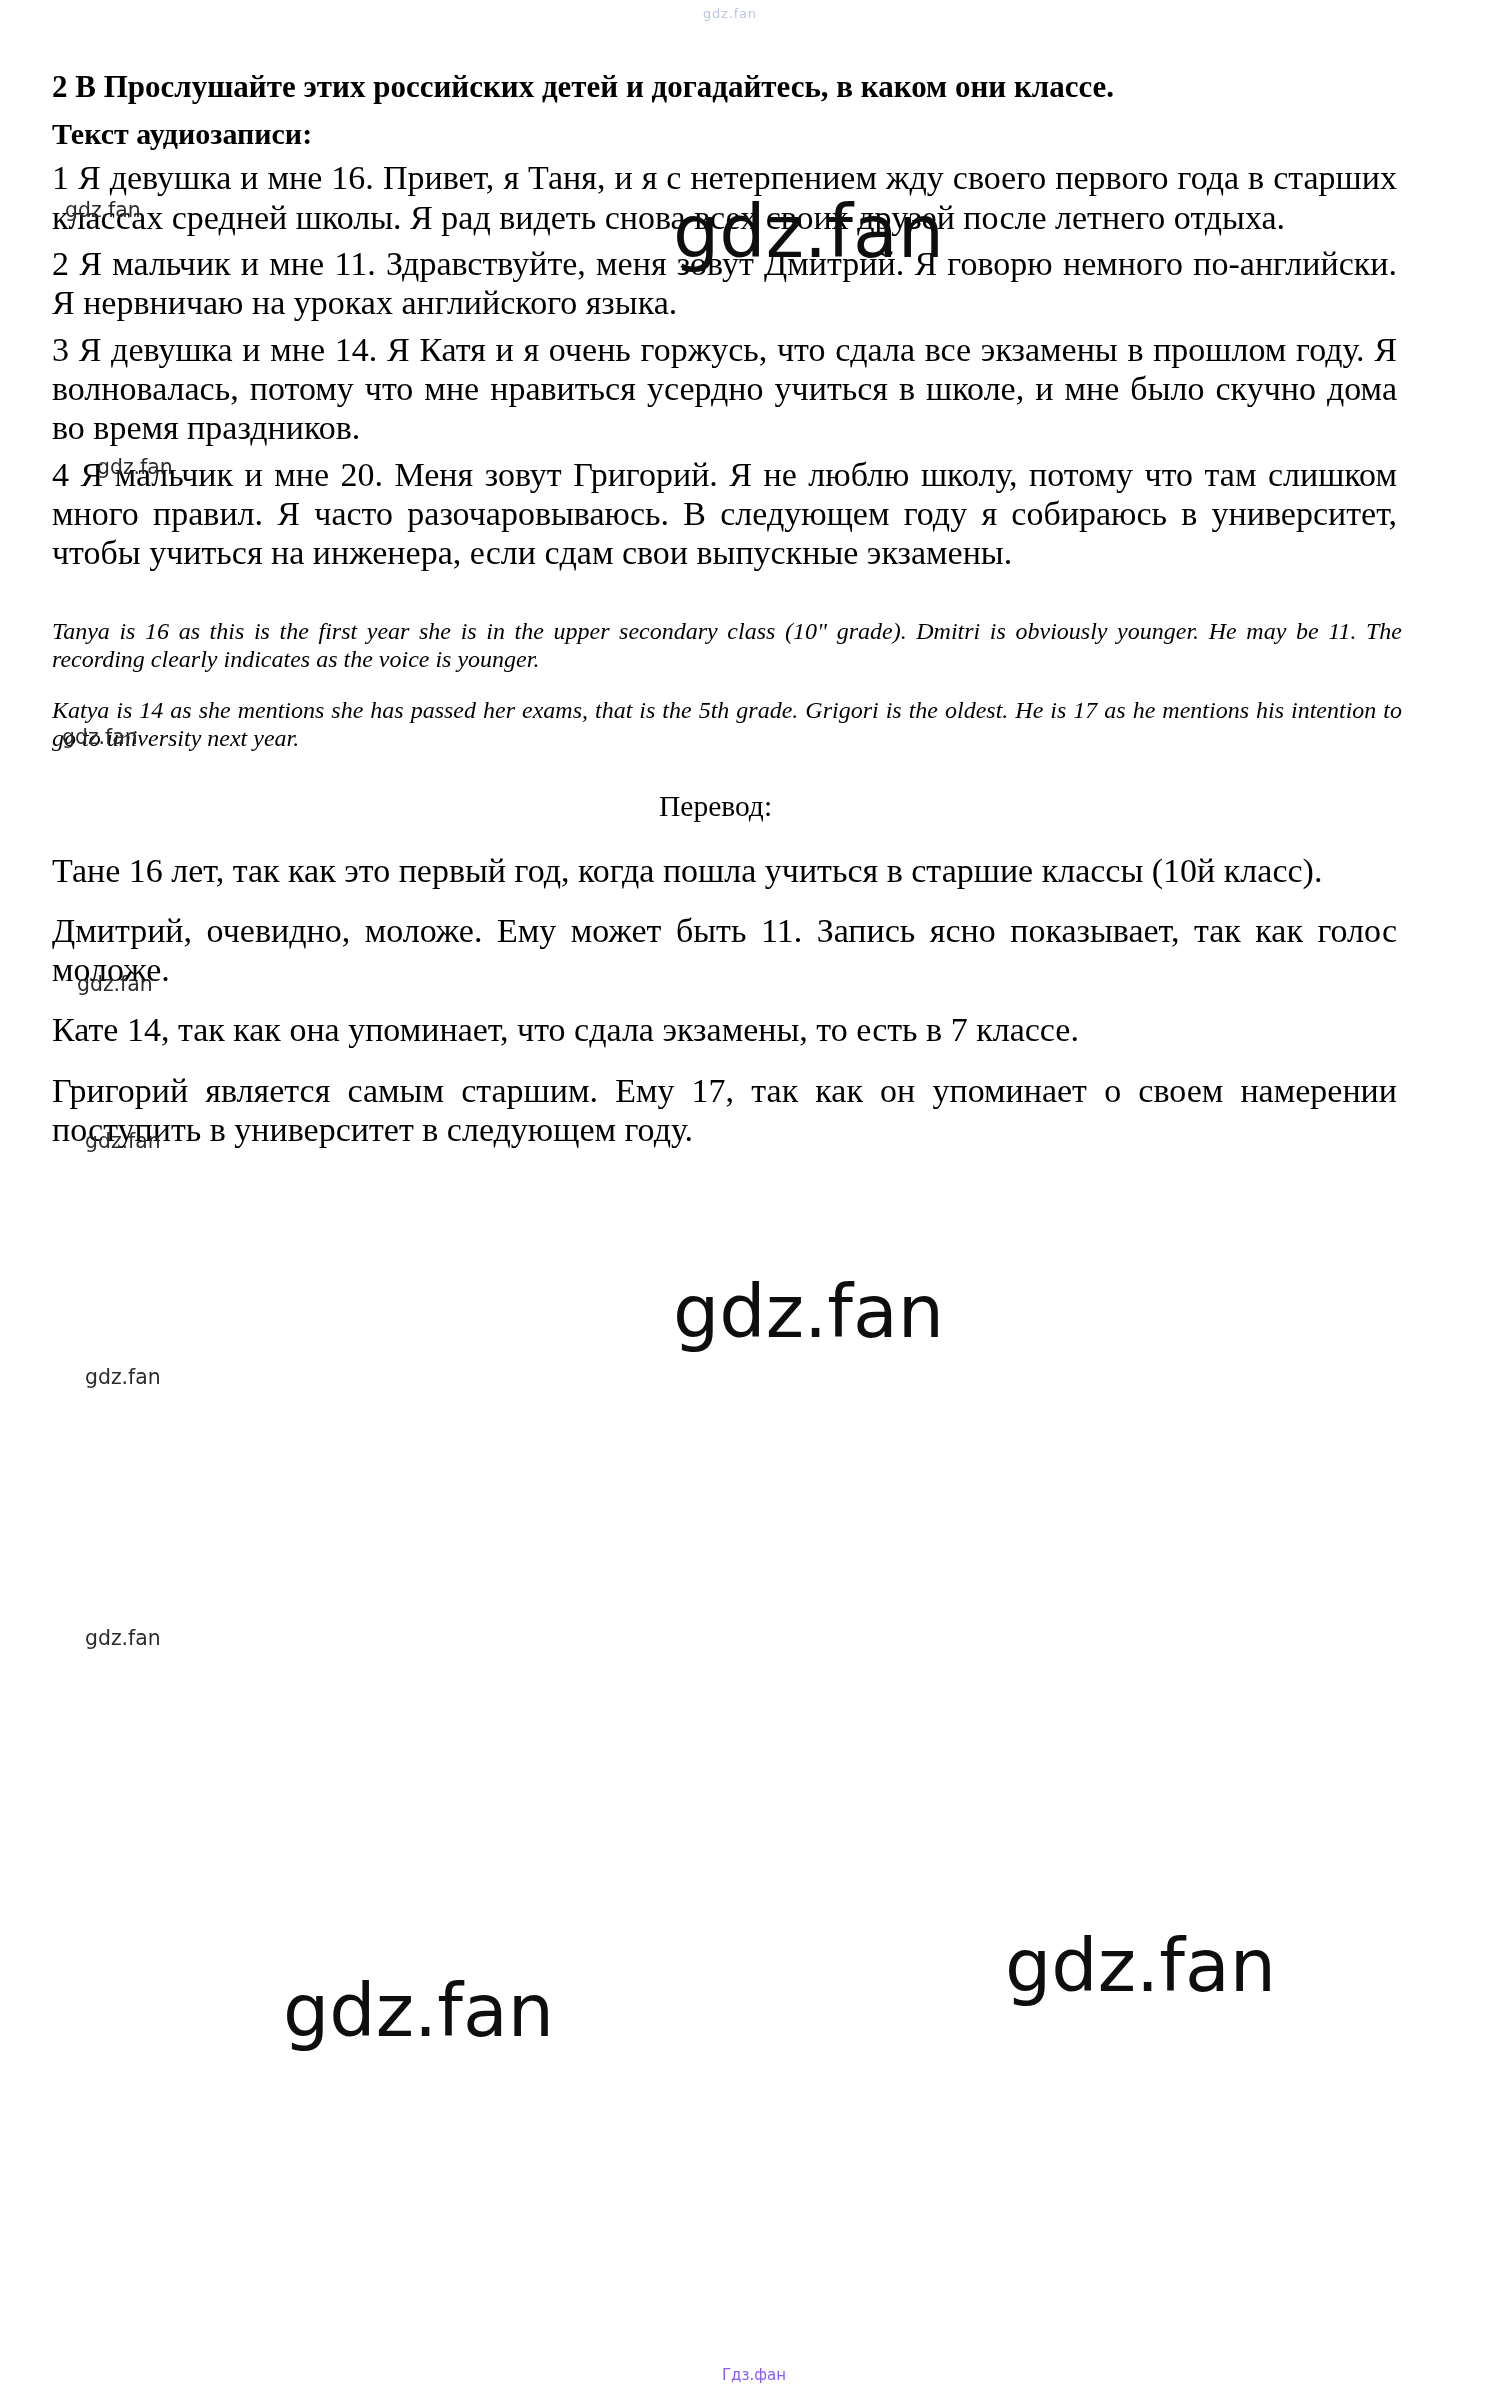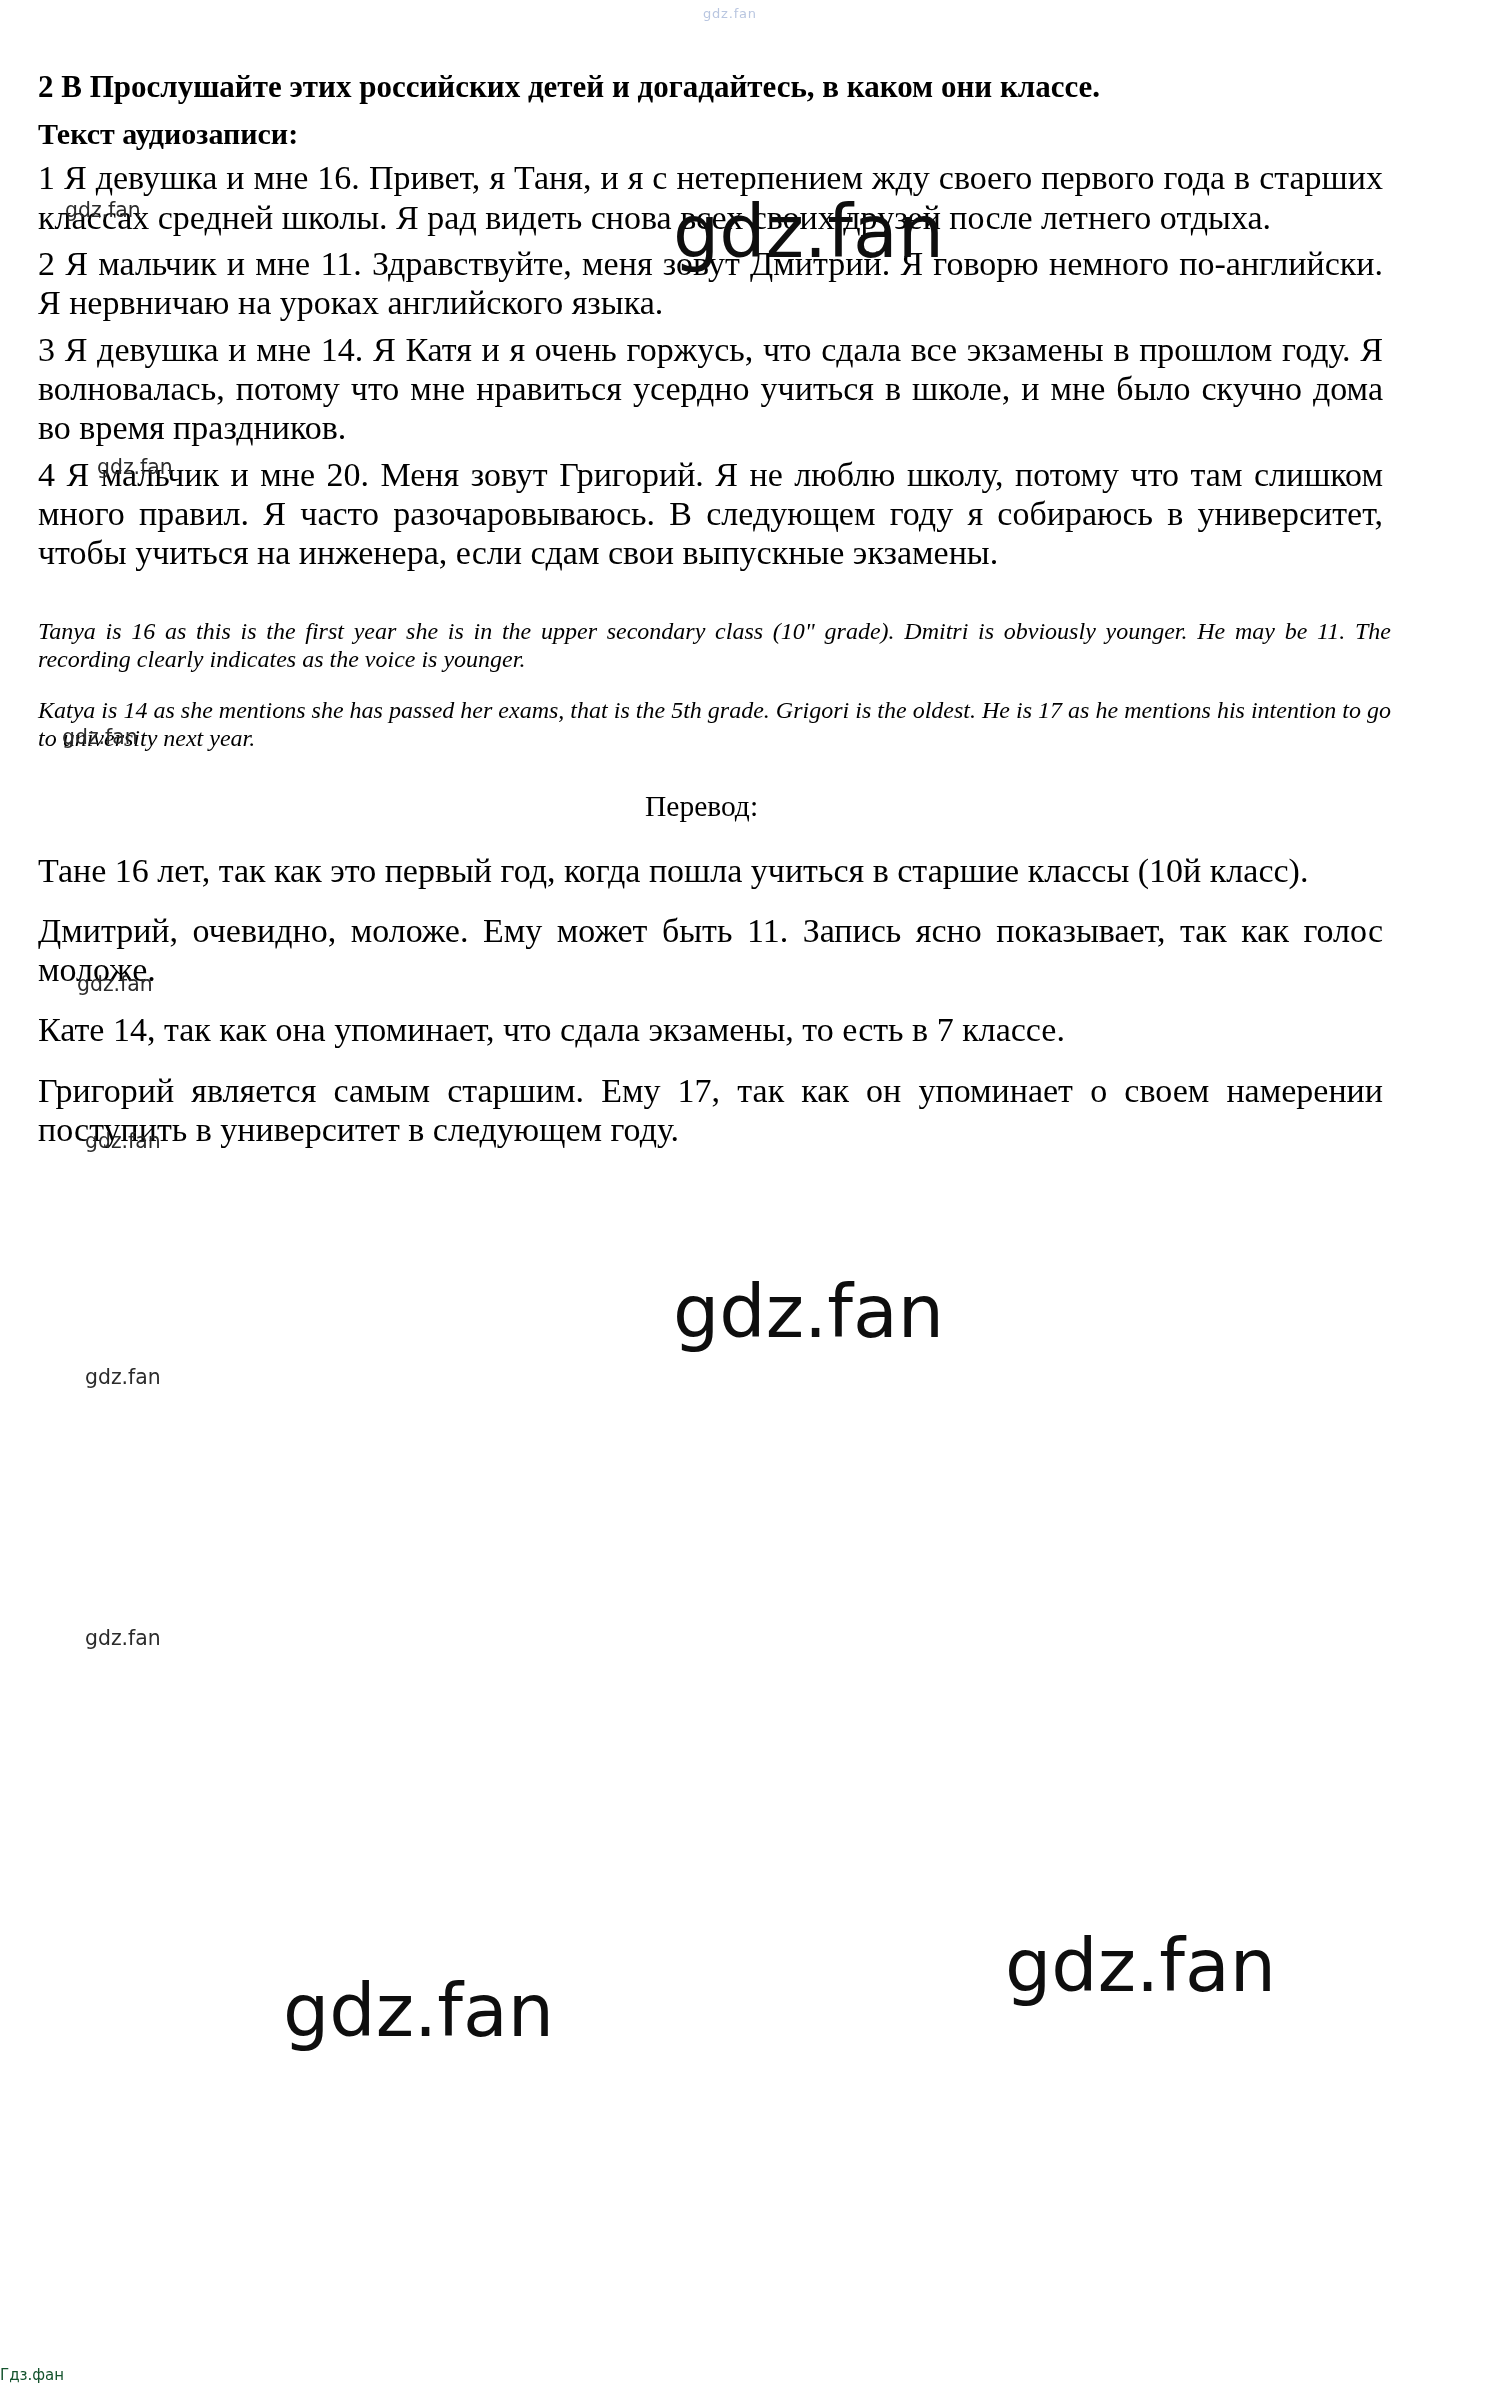--- a/index.html
+++ b/index.html
@@ -12,21 +12,21 @@
     min-height: 2401px;
     position: relative;
     font-family: "Liberation Serif", serif;
     color: #000000;
   }
   .page {
     position: relative;
     width: 1508px;
     min-height: 2401px;
     box-sizing: border-box;
-    padding: 45px 98px 45px 29px;
+    padding: 45px 98px 45px 43px;
     overflow: hidden;
   }
   .top-mark {
     position: absolute;
     top: 6px;
     left: 703px;
     font-family: "DejaVu Sans", sans-serif;
     font-size: 13px;
     color: #b9c6e0;
     letter-spacing: 0.8px;
@@ -92,23 +92,24 @@
   }
   .wm-sm {
     font-size: 20.4px;
     color: #2b2b2b;
   }
   .footer-mark {
     position: absolute;
     bottom: 16.6px;
     left: 0;
     width: 100%;
+    text-align: center;
     font-family: "DejaVu Sans", sans-serif;
     font-size: 15px;
-    color: #14532d;
+    color: #8b5cf6;
   }
 </style>
 </head>
 <body>
 
 <div class="page">
 
   <div class="top-mark">gdz.fan</div>
 
   <h1 class="title">2 B Прослушайте этих российских детей и догадайтесь, в каком они классе.</h1>

